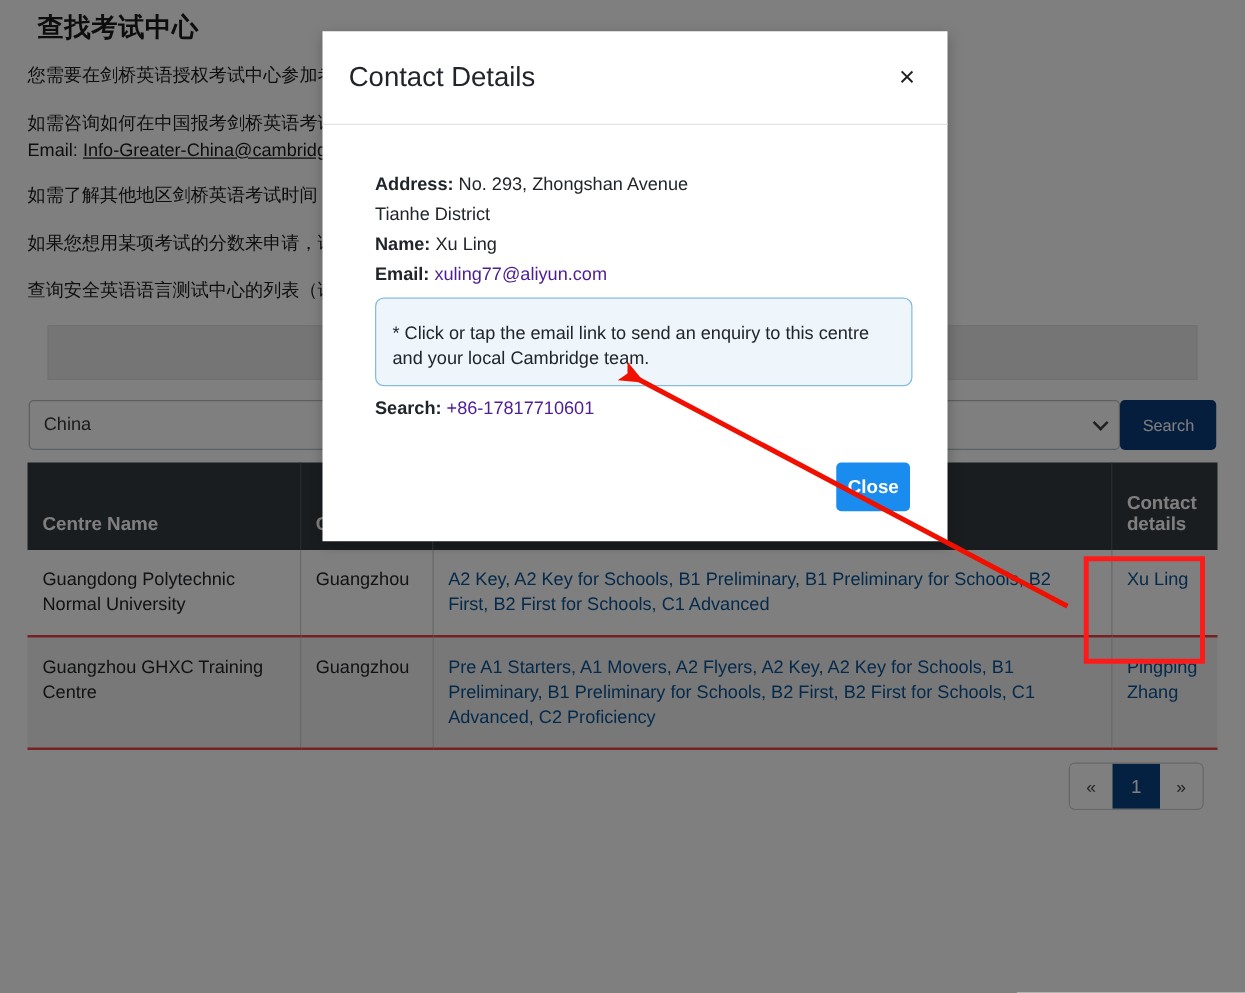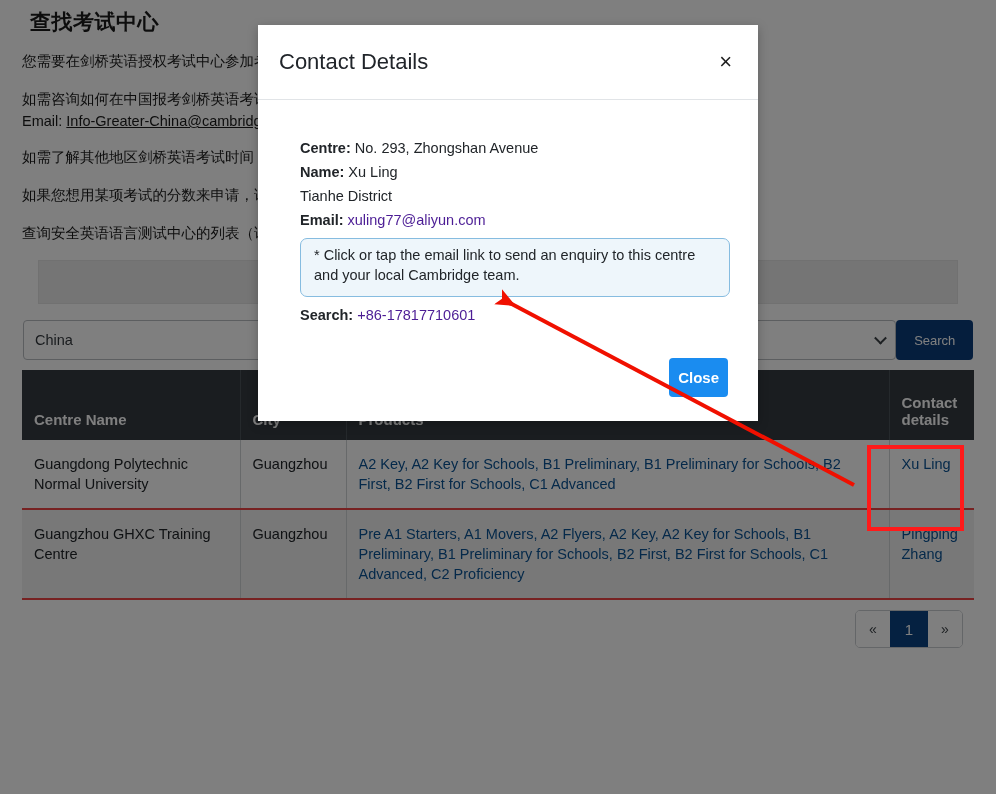--- a/index.html
+++ b/index.html
@@ -221,21 +221,21 @@
     line-height: 24px;
     margin-bottom: 0;
   }
   .lbl { font-weight: bold; }
   .modal-body a { color: #4c1d95; text-decoration: none; }
   .info-box {
     margin: 6px 0 6px 0;
     border: 1px solid #86bce0;
     border-radius: 7px;
     background: #eef6fb;
-    padding: 6px 13px 11px 13px;
+    padding: 18px 13px 11px 13px;
     line-height: 20px;
     color: #212529;
   }
   .modal-foot {
     height: 88px;
     display: flex;
     align-items: center;
     justify-content: flex-end;
     padding: 0 30px 0 0;
   }
@@ -346,28 +346,28 @@
 <div id="overlay"></div>
 
 <div id="modal">
   <div class="modal-head">
     <div class="modal-title">Contact Details</div>
     <button class="modal-close">×</button>
   </div>
 
   <div class="modal-body">
     <div class="row-line">
-      <span class="lbl">Centre:</span>
+      <span class="lbl">Address:</span>
       <span>No. 293, Zhongshan Avenue</span>
     </div>
+    <div class="row-line">Tianhe District</div>
     <div class="row-line">
       <span class="lbl">Name:</span>
       <span>Xu Ling</span>
     </div>
-    <div class="row-line">Tianhe District</div>
     <div class="row-line">
       <span class="lbl">Email:</span>
       <a href="#">xuling77@aliyun.com</a>
     </div>
     <div class="info-box">* Click or tap the email link to send an enquiry to this centre and your local Cambridge team.</div>
     <div class="row-line">
       <span class="lbl">Search:</span>
       <a href="#">+86-17817710601</a>
     </div>
   </div>

